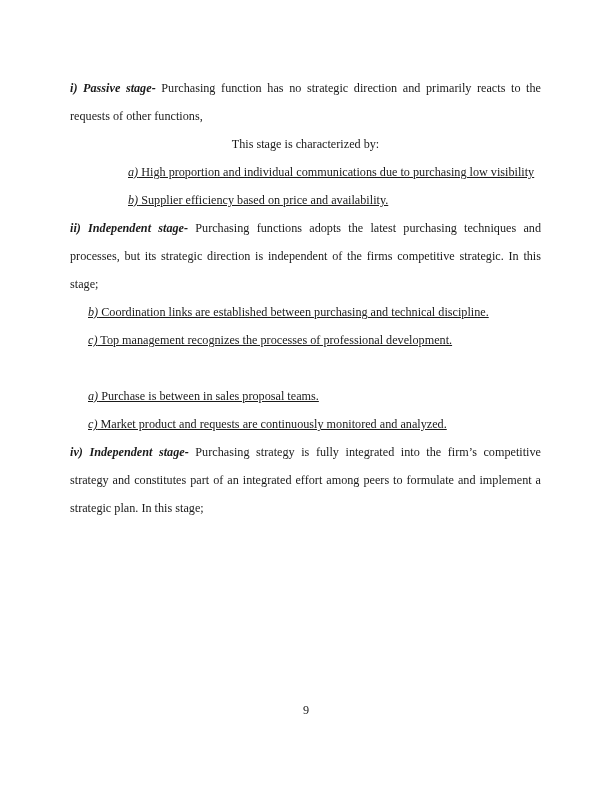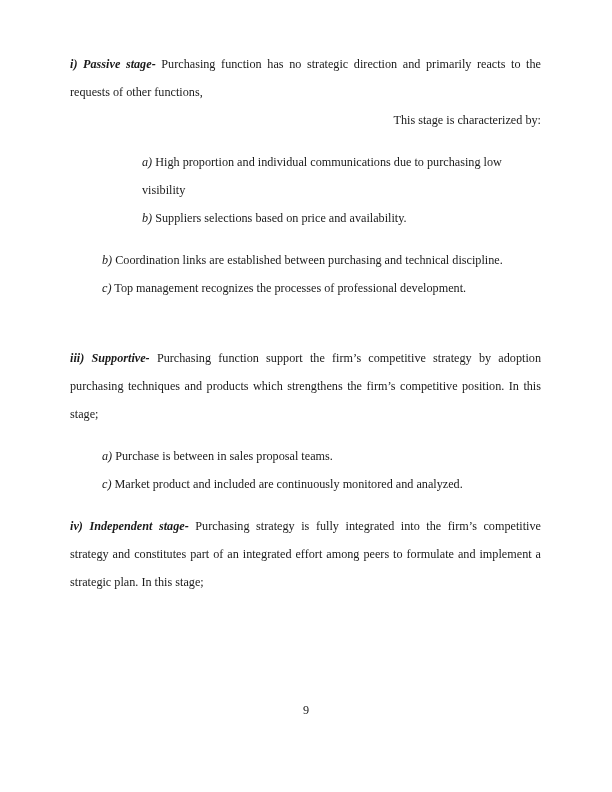--- a/index.html
+++ b/index.html
@@ -15,21 +15,21 @@
     position: relative;
     width: 612px;
     height: 792px;
     background: #ffffff;
     overflow: hidden;
     box-sizing: border-box;
   }
   .content {
     position: absolute;
     left: 70px;
-    top: 50px;
+    top: 74px;
     width: 471px;
   }
 
   
   .para {
     font-size: 12.2px;
     line-height: 28px;
     text-align: justify;
     text-justify: inter-word;
     margin: 0;
@@ -37,29 +37,30 @@
   }
   .lead {
     font-weight: bold;
     font-style: italic;
   }
 
   
   .line {
     font-size: 12.2px;
     line-height: 28px;
-    text-align: right;
+    text-align: center;
     margin: 0;
   }
 
   
   .list {
-    margin: 14px;
+    margin: 0;
     padding: 0;
     list-style: none;
+    text-decoration: underline;
   }
   .list .item {
     font-size: 12.2px;
     line-height: 28px;
     margin: 0;
     text-align: left;
   }
   
   .list.deep .item {
     padding-left: 58px;
@@ -98,36 +99,36 @@
 
 <div class="page">
   <div class="content">
 
     <p class="para"><span class="lead">i) Passive stage-</span><span> Purchasing function has no strategic direction and primarily reacts to the requests of other functions,</span></p>
 
     <p class="line">This stage is characterized by:</p>
 
     <ul class="list deep">
       <li class="item"><span class="marker">a)</span><span> High proportion and individual communications due to purchasing low visibility</span></li>
-      <li class="item"><span class="marker">b)</span><span> Suppliers selections based on price and availability.</span></li>
+      <li class="item"><span class="marker">b)</span><span> Supplier efficiency based on price and availability.</span></li>
     </ul>
 
+    <p class="para"><span class="lead">ii) Independent stage-</span><span> Purchasing functions adopts the latest purchasing techniques and processes, but its strategic direction is independent of the firms competitive strategic. In this stage;</span></p>
 
     <ul class="list shallow">
       <li class="item"><span class="marker">b)</span><span> Coordination links are established between purchasing and technical discipline.</span></li>
       <li class="item"><span class="marker">c)</span><span> Top management recognizes the processes of professional development.</span></li>
     </ul>
 
     <div class="gap-line"></div>
 
-    <p class="para"><span class="lead">iii) Supportive-</span><span> Purchasing function support the firm’s competitive strategy by adoption purchasing techniques and products which strengthens the firm’s competitive position. In this stage;</span></p>
 
     <ul class="list shallow">
       <li class="item"><span class="marker">a)</span><span> Purchase is between in sales proposal teams.</span></li>
-      <li class="item"><span class="marker">c)</span><span> Market product and included are continuously monitored and analyzed.</span></li>
+      <li class="item"><span class="marker">c)</span><span> Market product and requests are continuously monitored and analyzed.</span></li>
     </ul>
 
     <p class="para"><span class="lead">iv) Independent stage-</span><span> Purchasing strategy is fully integrated into the firm’s competitive strategy and constitutes part of an integrated effort among peers to formulate and implement a strategic plan. In this stage;</span></p>
 
   </div>
 
   <div class="page-number">9</div>
 </div>
 
 </body></html>

